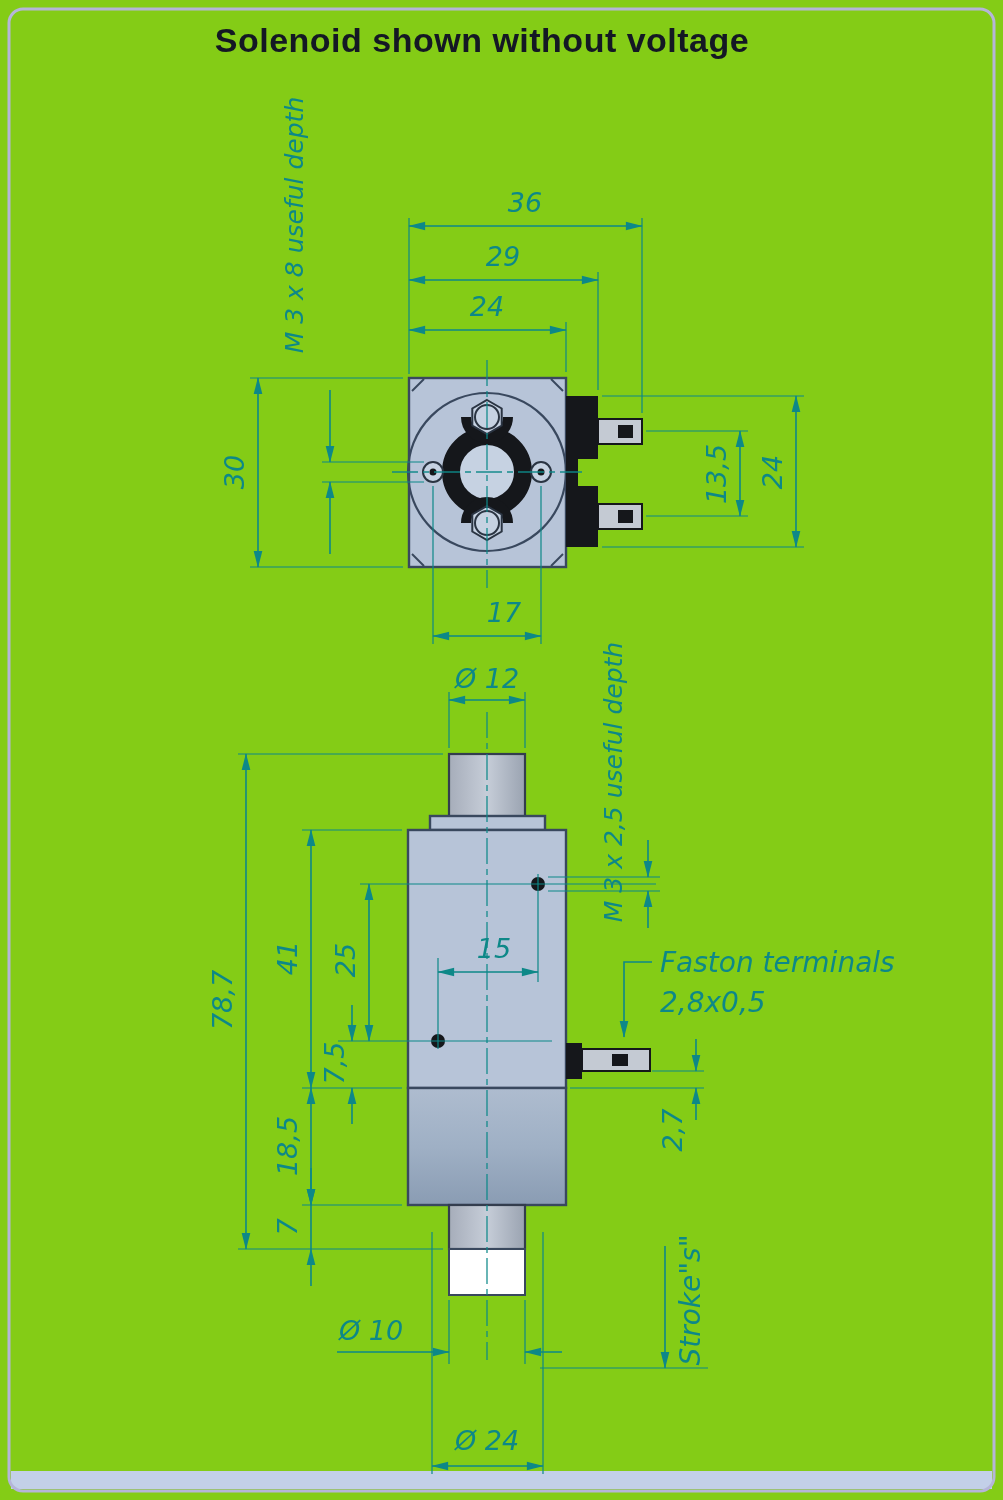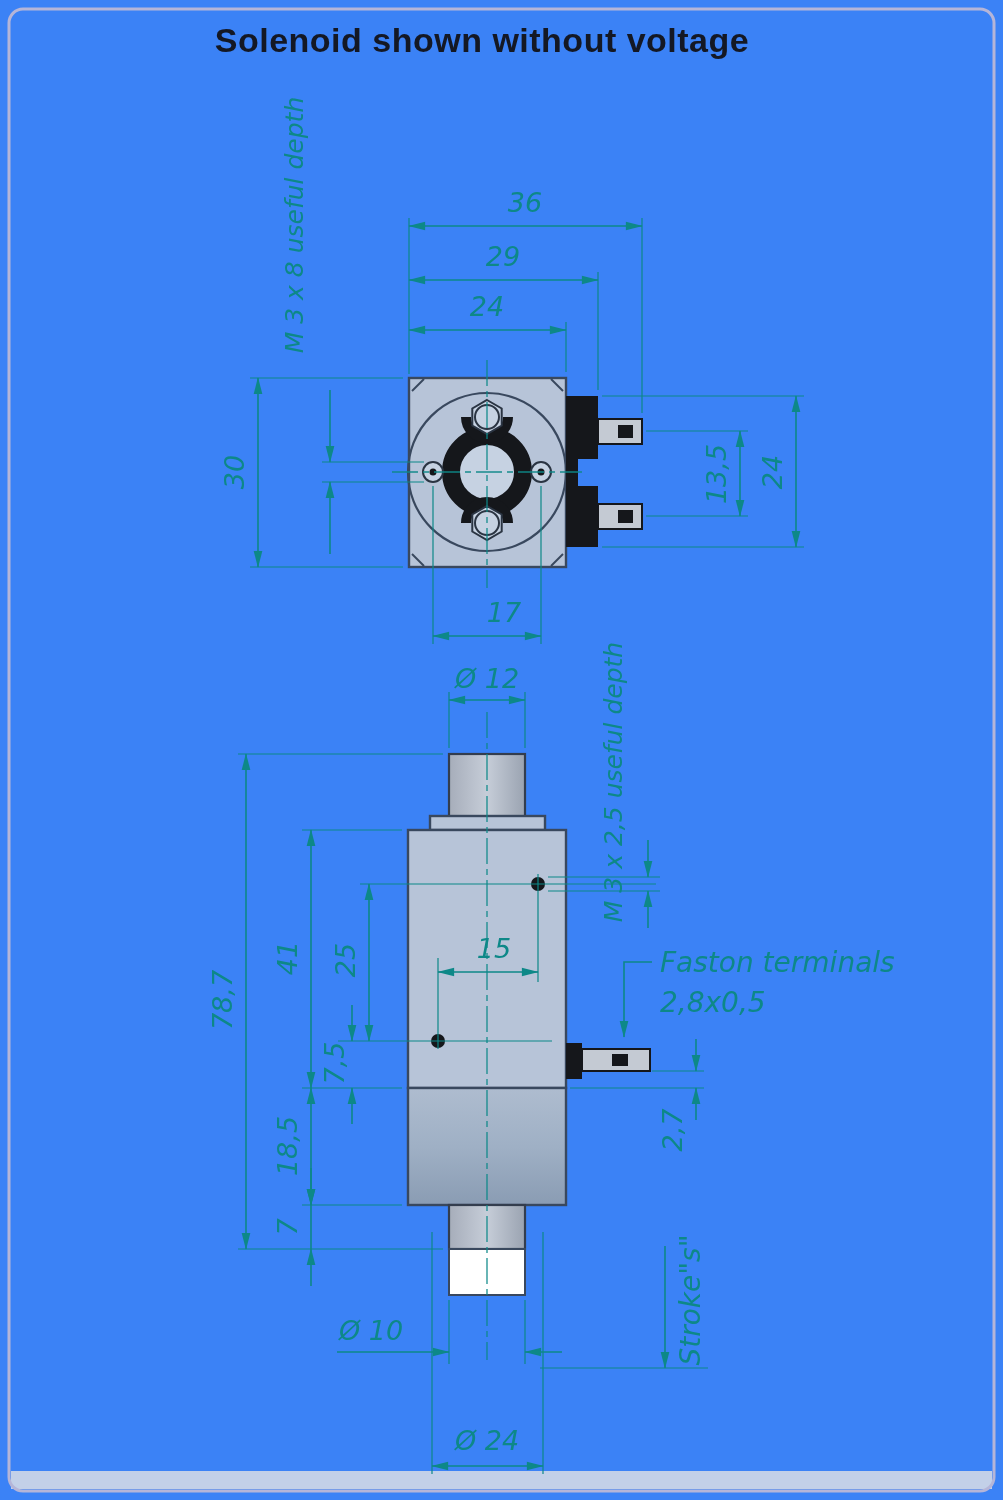--- a/index.html
+++ b/index.html
@@ -1,20 +1,20 @@
 <!DOCTYPE html>
 <html style="--dim: #0d8888; --body: #b7c4d8; --line: #39485e; --dark: #15171b; --frame: #b5b5d8; --band: #c3d0e8; --title: #141824;"><head>
 <meta charset="utf-8">
 <style>
   :root{
     --dim:#0d8888; --body:#b7c4d8; --line:#39485e; --dark:#15171b;
     --frame:#b5b5d8; --band:#c3d0e8; --title:#141824;
   }
   html,body{margin:0;padding:0;background:#ffffff;}
-  .page{position:relative;width:1003px;height:1500px;background:#3b82f6;
+  .page{position:relative;width:1003px;height:1500px;background:#84cc16;
         font-family:"Liberation Sans",sans-serif;overflow:hidden;}
   svg{display:block}
   .dim-line{stroke:var(--dim);stroke-width:1.6;fill:none}
   .ext-line{stroke:var(--dim);stroke-width:1.2;fill:none}
   .cl{stroke:var(--dim);stroke-width:1.3;fill:none;stroke-dasharray:26 5 6 5;opacity:.95}
   .ar-head{fill:var(--dim)}
   .dim-text{fill:var(--dim);font:italic 27px "DejaVu Sans",sans-serif}
   .note-text{fill:var(--dim);font:italic 25px "DejaVu Sans",sans-serif}
   .big-note{fill:var(--dim);font:italic 28px "DejaVu Sans",sans-serif}
   .part{fill:var(--body);stroke:var(--line);stroke-width:2.4}

